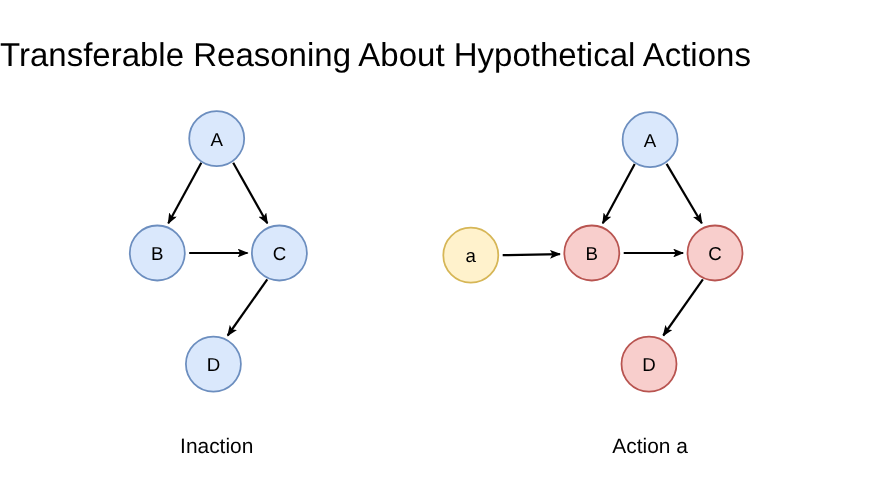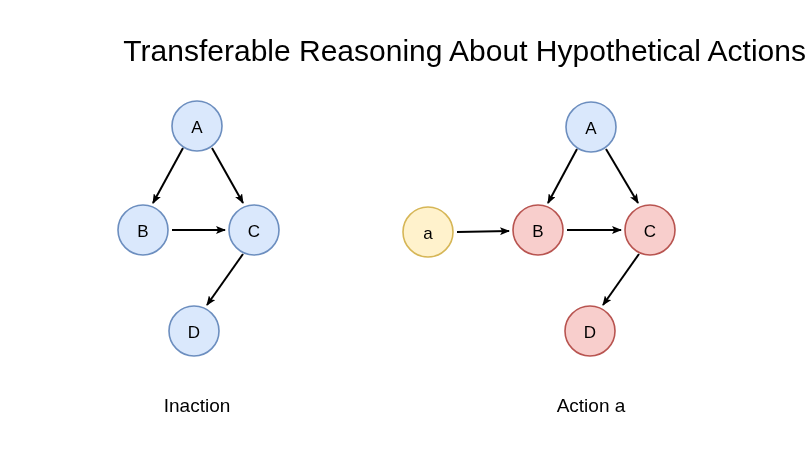--- a/index.html
+++ b/index.html
@@ -19,21 +19,21 @@
     inset: 0;
     width: 806px;
     height: 453px;
     background: #ffffff;
   }
   .title {
     position: absolute;
     left: 0;
     top: 34px;
     width: 806px;
-    text-align: right;
+    text-align: left;
     font-family: "Liberation Sans", sans-serif;
     font-size: 30px;
     font-weight: 400;
     color: #000000;
     letter-spacing: 0px;
     white-space: nowrap;
   }
   svg.graph-layer {
     position: absolute;
     left: 0;

